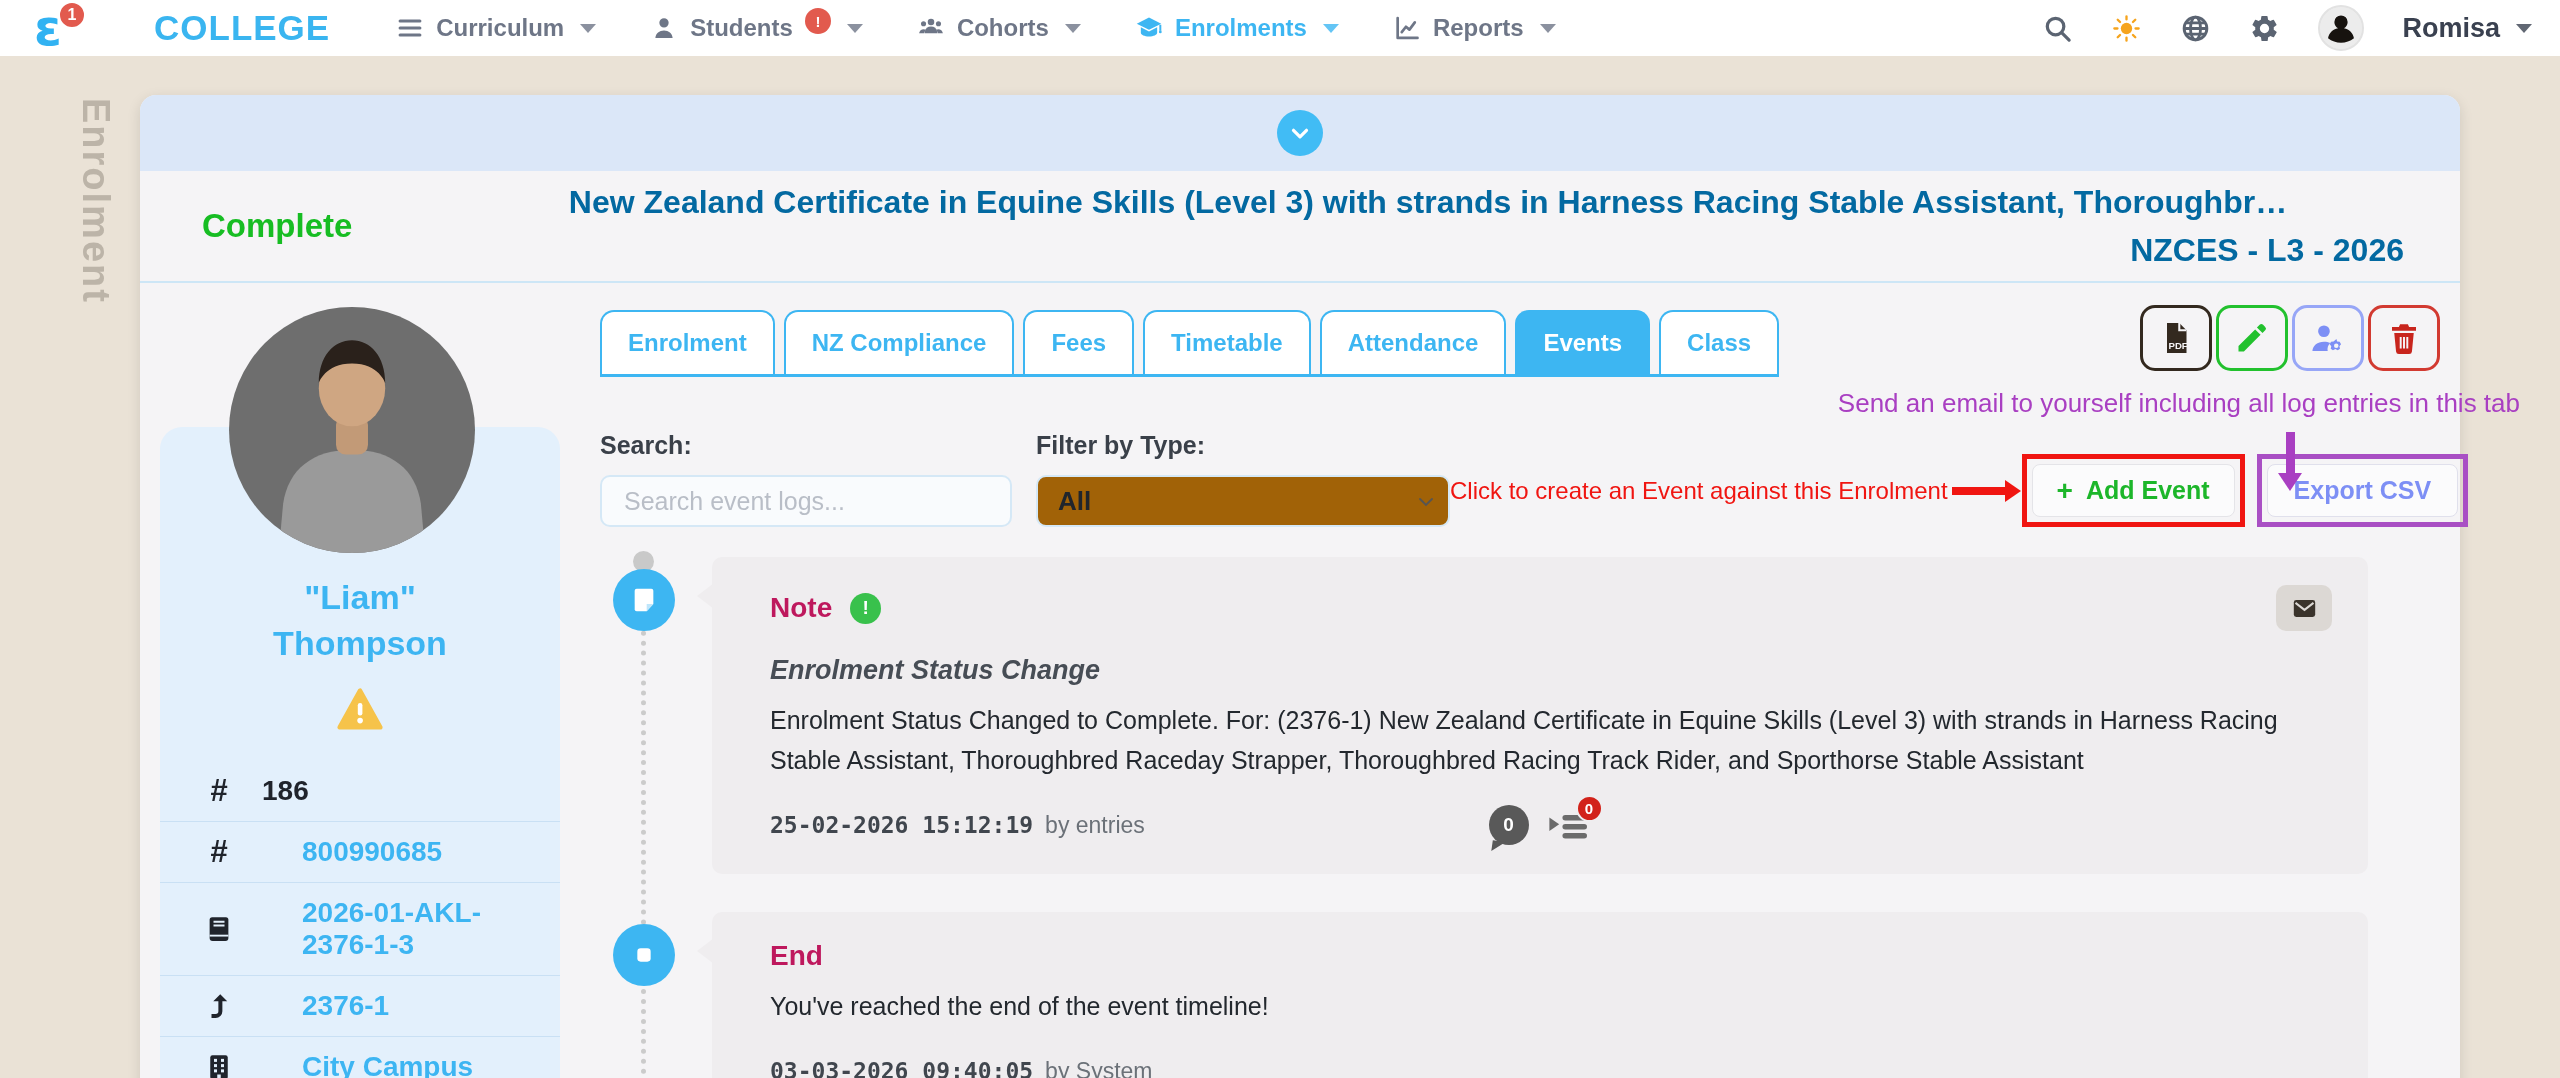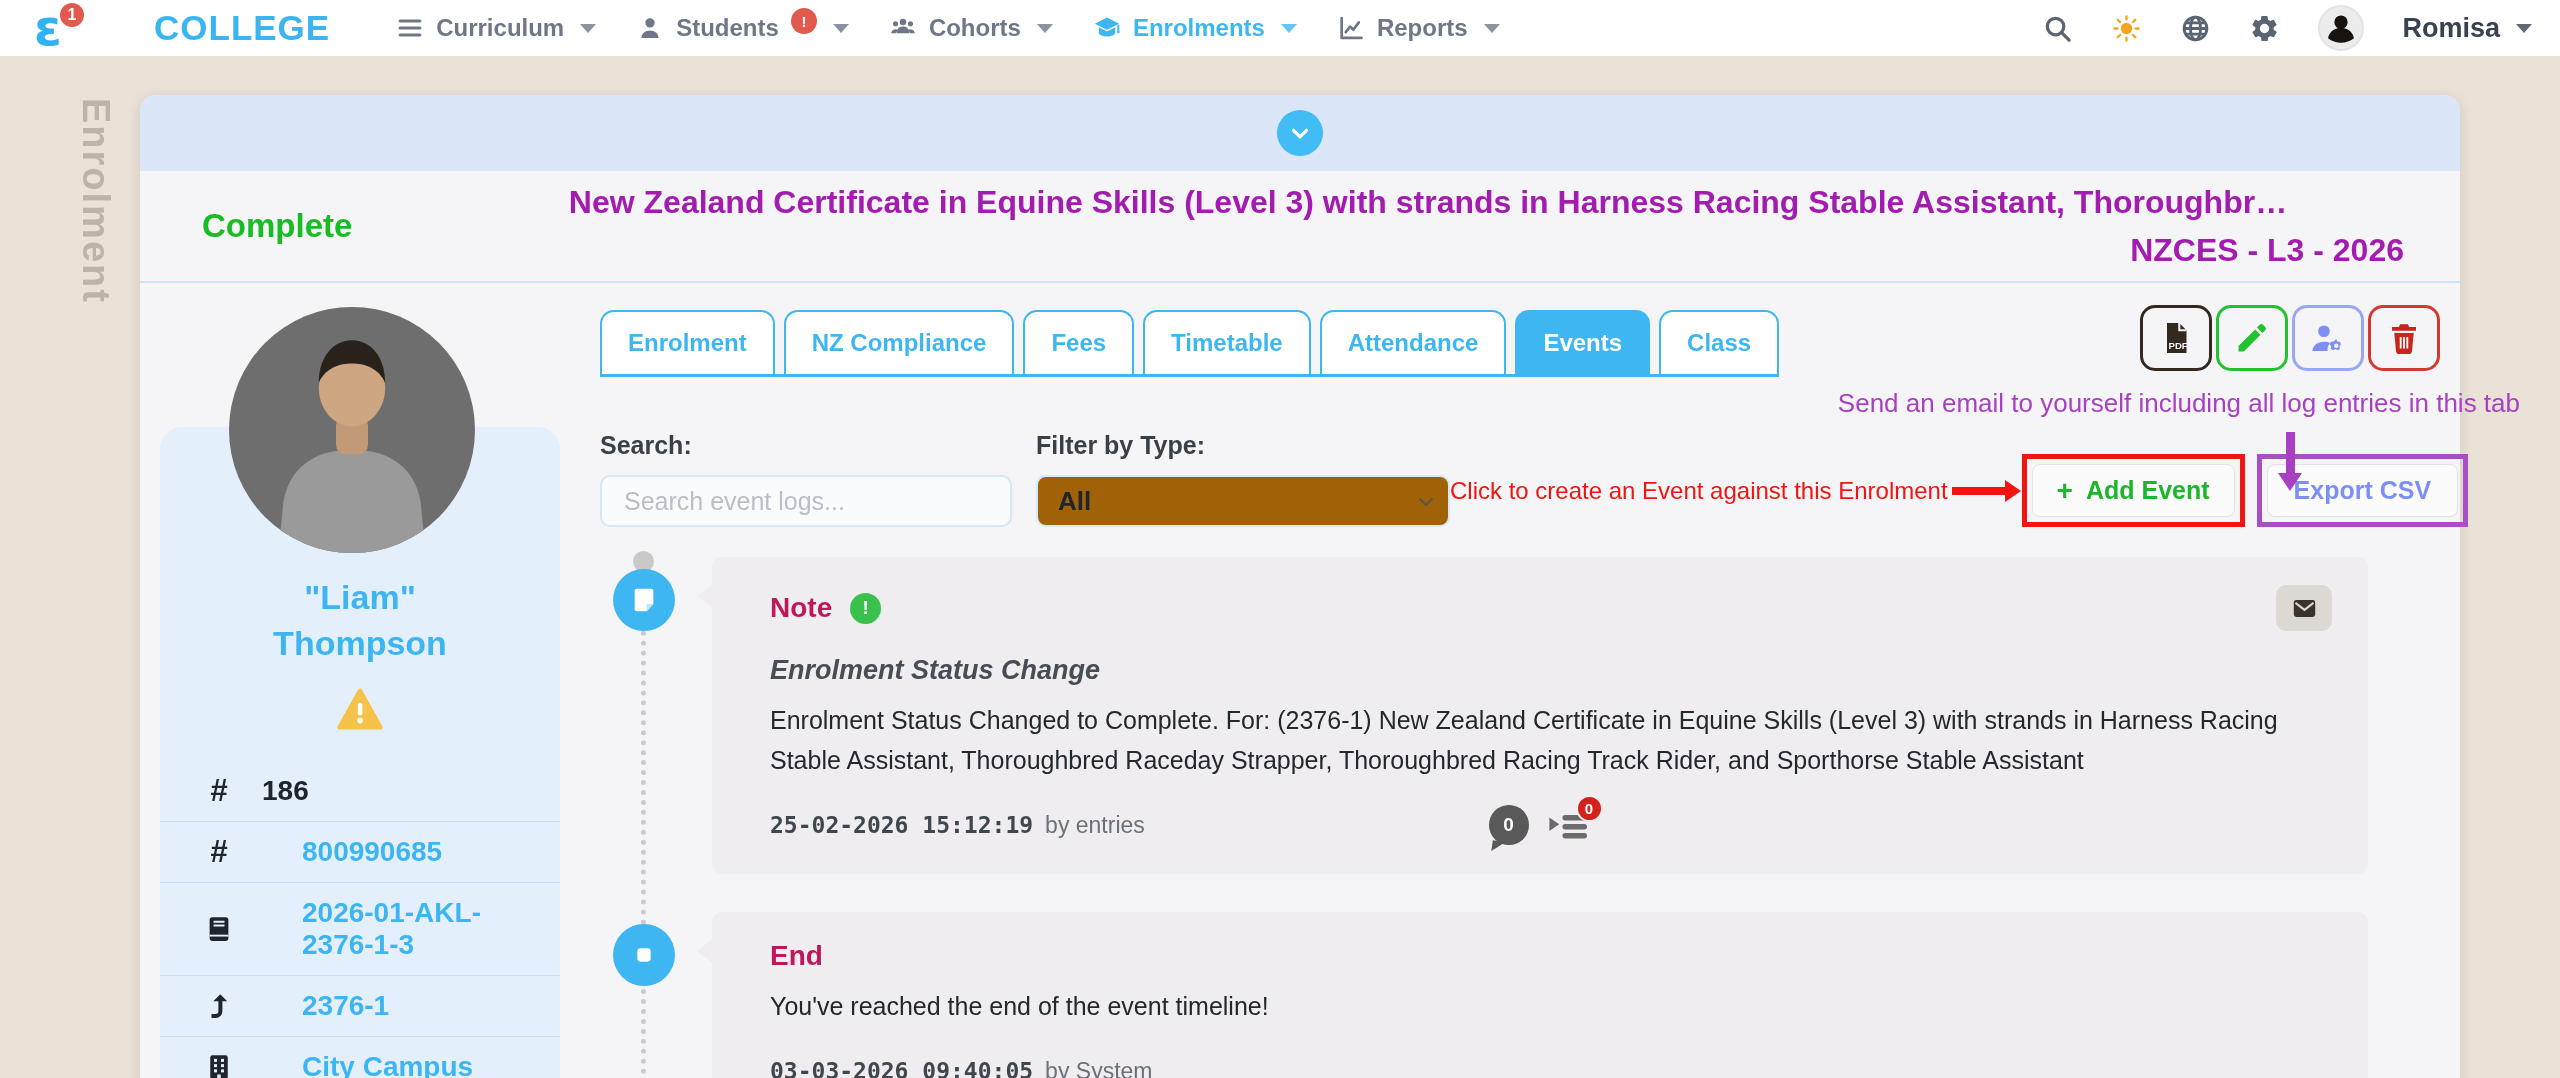--- a/index.html
+++ b/index.html
@@ -6,21 +6,21 @@
   html,body { width:2560px; height:1078px; overflow:hidden; }
   body { background:#eae2d6; font-family:"Liberation Sans","DejaVu Sans",sans-serif; position:relative; }
   svg { display:block; }
 
   
   .navbar { position:absolute; top:0; left:0; right:0; height:56px; background:#fff; display:flex; align-items:center; padding:0 28px; z-index:30; }
   .logo { position:relative; width:70px; height:56px; cursor:pointer; }
   .logo-glyph { position:absolute; left:6px; top:0px; font-family:"DejaVu Sans",sans-serif; font-size:50px; font-weight:800; color:#31b2f2; line-height:56px; }
   .logo-badge { position:absolute; left:30px; top:1px; width:28px; height:28px; border-radius:50%; background:#e25a4e; border:2px solid #fff; color:#fff; font-size:16px; font-weight:700; display:flex; align-items:center; justify-content:center; }
   .brand { font-size:35px; font-weight:800; color:#3ab5f0; letter-spacing:1px; margin:0 66px 0 56px; }
-  .nav-items { display:flex; align-items:center; gap:40px; font-size:24px; font-weight:600; color:#6e7687; }
+  .nav-items { display:flex; align-items:center; gap:54px; font-size:24px; font-weight:600; color:#6e7687; }
   .nav-item { display:flex; align-items:center; gap:12px; cursor:pointer; white-space:nowrap; }
   .nav-item svg { width:28px; height:28px; }
   .nav-item.active { color:#3db6f2; }
   .caret { width:0; height:0; border-left:8px solid transparent; border-right:8px solid transparent; border-top:9px solid currentColor; opacity:.8; margin-left:4px; }
   .badge-alert { width:26px; height:26px; border-radius:50%; background:#e25a4e; color:#fff; font-size:15px; font-weight:800; display:flex; align-items:center; justify-content:center; transform:translateY(-7px); }
   .nav-right { margin-left:auto; display:flex; align-items:center; gap:38px; }
   .icon-btn { background:none; border:none; cursor:pointer; color:#5b6472; }
   .icon-btn svg { width:31px; height:31px; }
   .icon-btn.sun { color:#f6a41d; }
   .avatar { width:46px; height:46px; border-radius:50%; overflow:hidden; background:#ececec; border:2px solid #e2e2e2; cursor:pointer; }
@@ -29,21 +29,21 @@
   
   .vertical-label { position:absolute; top:98px; left:74px; writing-mode:vertical-rl; font-size:38px; font-weight:700; color:#bcb4a8; letter-spacing:2px; z-index:5; }
 
   
   .card { position:absolute; left:140px; top:95px; width:2320px; bottom:-18px; background:#f5f4f6; border-radius:16px 16px 0 0; box-shadow:0 4px 14px rgba(0,0,0,.12); z-index:10; display:flex; flex-direction:column; }
   .banner { height:76px; background:#dbe7f8; border-radius:16px 16px 0 0; position:relative; flex:0 0 auto; }
   .collapse-btn { position:absolute; left:50%; top:50%; transform:translate(-50%,-50%); width:46px; height:46px; border-radius:50%; background:#41bcf5; border:none; display:flex; align-items:center; justify-content:center; cursor:pointer; }
 
   .card-header { flex:0 0 auto; display:flex; align-items:center; padding:0 56px 0 62px; height:112px; border-bottom:2px solid #cde6f6; }
   .status { font-size:33px; font-weight:800; color:#17bd23; width:250px; flex:0 0 auto; }
-  .titles { flex:1; color:#a21caf; font-weight:800; font-size:32px; line-height:1.5; }
+  .titles { flex:1; color:#0369a1; font-weight:800; font-size:32px; line-height:1.5; }
   .title-line1 { text-align:center; }
   .title-line2 { text-align:right; }
 
   .card-body { flex:1; display:flex; min-height:0; }
 
   
   .student-panel { width:420px; flex:0 0 auto; position:relative; }
   .photo { position:absolute; left:89px; top:24px; width:246px; height:246px; border-radius:50%; overflow:hidden; z-index:2; }
   .blue-panel { position:absolute; left:20px; top:144px; width:400px; bottom:0; background:#e3f0fc; border-radius:22px 22px 0 0; padding-top:148px; }
   .student-name { text-align:center; font-size:34px; font-weight:800; color:#3db5f2; line-height:1.35; }

